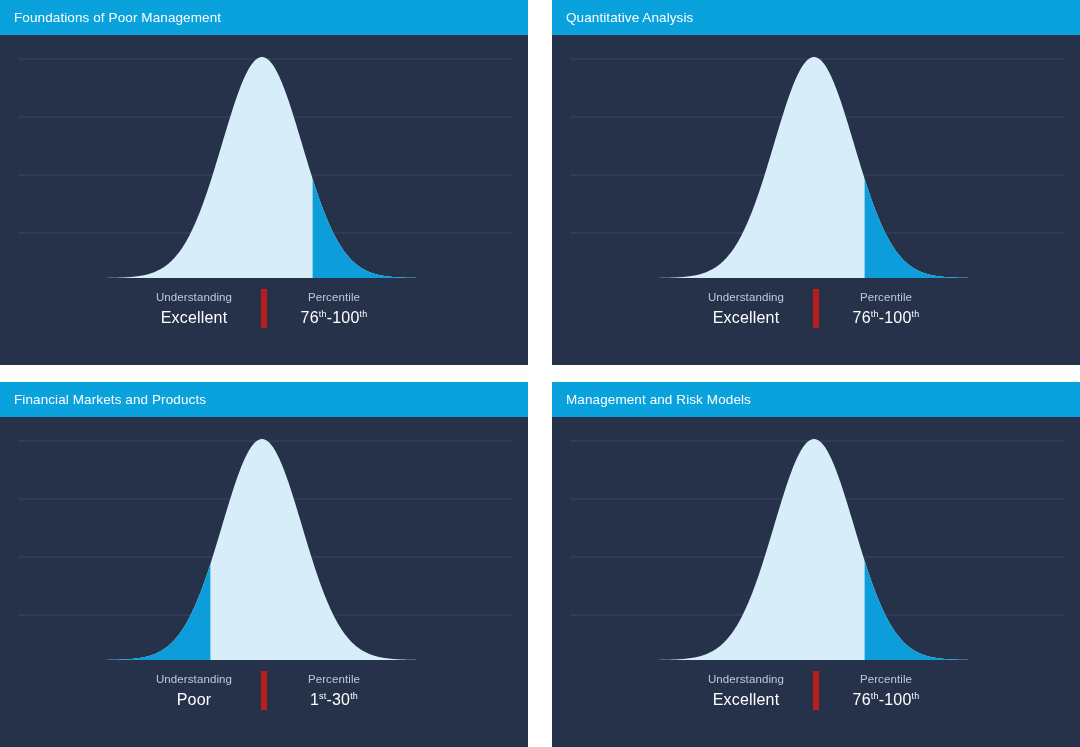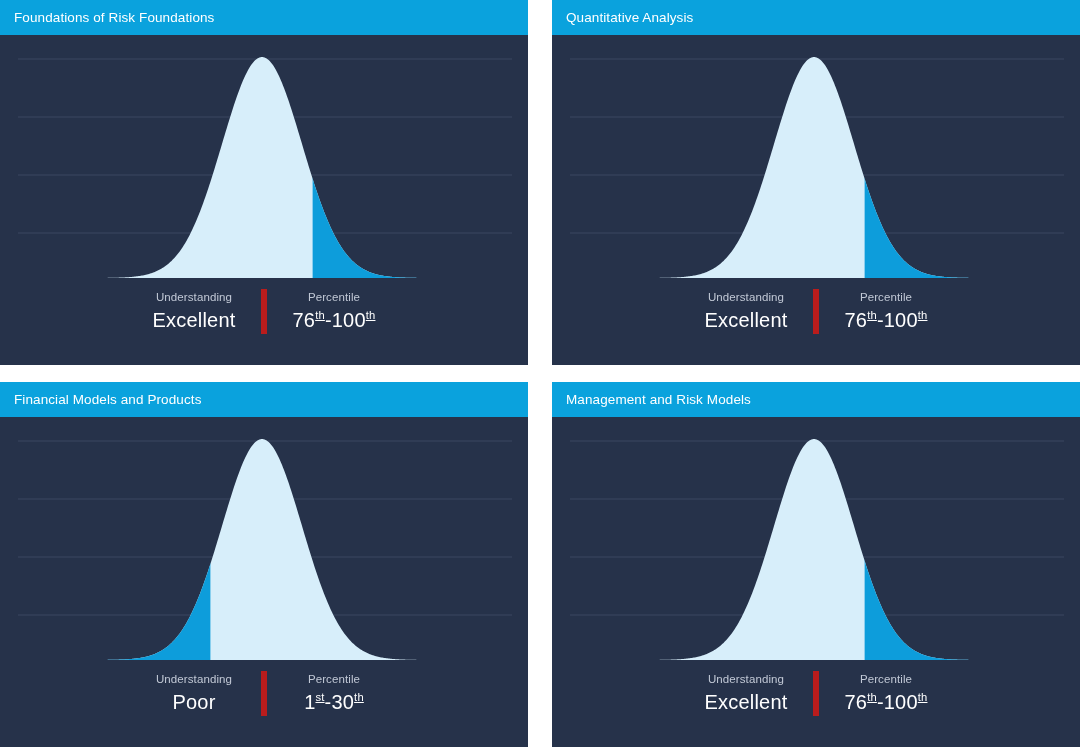--- a/index.html
+++ b/index.html
@@ -96,42 +96,41 @@
   .stat-label {
     color: #c2c9d6;
     font-size: 11.5px;
     font-weight: 400;
     line-height: 1.45;
     letter-spacing: 0.1px;
     white-space: nowrap;
   }
   .stat-value {
     color: #ffffff;
-    font-size: 20px;
+    font-size: 16px;
     font-weight: 400;
     line-height: 1.35;
     letter-spacing: 0.2px;
     white-space: nowrap;
     margin-top: 1px;
   }
   .stat-value sup {
     font-size: 0.56em;
     vertical-align: super;
     line-height: 0;
-    text-decoration: underline;
   }
 </style>
 </head>
 <body>
 
 <div class="grid">
 
 <div class="card col-left">
       <div class="card-header">
-        <span class="card-title">Foundations of Risk Foundations</span>
+        <span class="card-title">Foundations of Poor Management</span>
       </div>
       <div class="card-body">
         <div class="chart-wrap">
           <svg class="chart-svg" viewBox="0 0 528 248" preserveAspectRatio="none">
             <defs>
               <clipPath id="clip-0">
                 <rect x="312.63" y="0" width="153.38" height="248"></rect>
               </clipPath>
               <linearGradient id="base-0" x1="0" y1="0" x2="1" y2="0">
                 <stop offset="0%" stop-color="#8a97a8" stop-opacity="0.25"></stop>
@@ -199,21 +198,21 @@
           </div>
           <div class="stat">
             <span class="stat-label">Percentile</span>
             <span class="stat-value"><span>76</span><sup>th</sup><span>-</span><span>100</span><sup>th</sup></span>
           </div>
         </div>
       </div>
     </div>
     <div class="card col-left">
       <div class="card-header">
-        <span class="card-title">Financial Models and Products</span>
+        <span class="card-title">Financial Markets and Products</span>
       </div>
       <div class="card-body">
         <div class="chart-wrap">
           <svg class="chart-svg" viewBox="0 0 528 248" preserveAspectRatio="none">
             <defs>
               <clipPath id="clip-2">
                 <rect x="57.00" y="0" width="153.38" height="248"></rect>
               </clipPath>
               <linearGradient id="base-2" x1="0" y1="0" x2="1" y2="0">
                 <stop offset="0%" stop-color="#8a97a8" stop-opacity="0.25"></stop>

